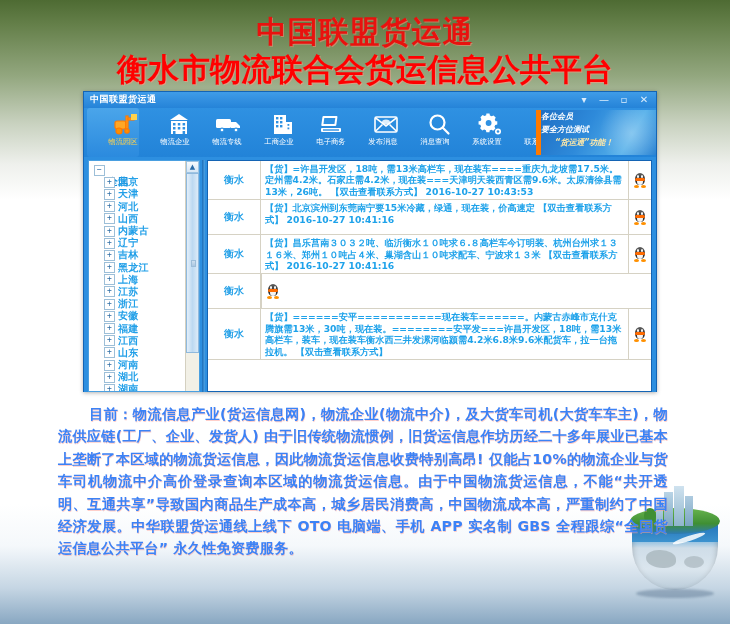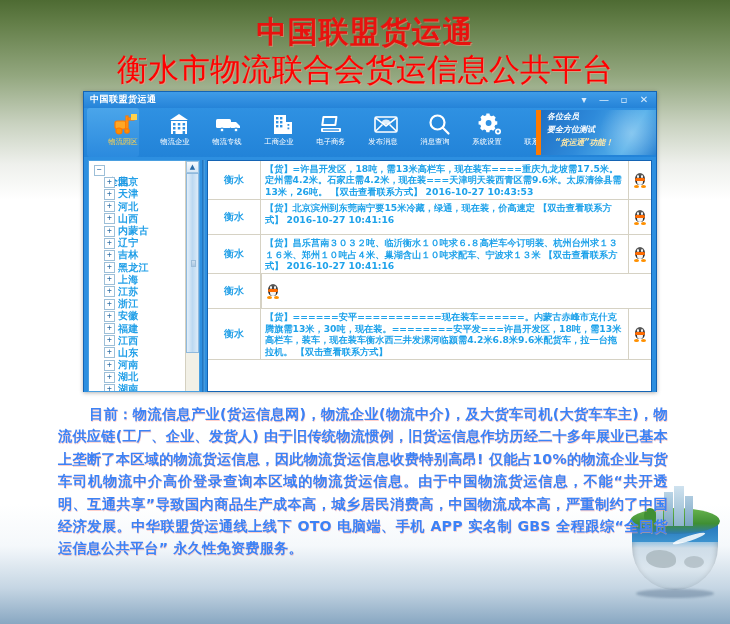--- a/index.html
+++ b/index.html
@@ -18,21 +18,21 @@
     background:linear-gradient(to bottom,rgba(255,255,255,0) 0%,rgba(214,228,240,.25) 35%,rgba(150,180,205,.55) 70%,rgba(116,152,183,.85) 100%);
   }
   
   #headline{position:absolute;left:0;top:14px;width:730px;text-align:center;z-index:5;}
   #headline .l1{
     color:#e8120e;font-weight:bold;font-size:30px;line-height:36px;
     letter-spacing:1px;white-space:nowrap;
     text-shadow:1px 1px 0 rgba(255,140,120,.55);
   }
   #headline .l2{
-    color:#ff0000;font-weight:normal;font-size:31px;line-height:38px;
+    color:#ff0000;font-weight:bold;font-size:31px;line-height:38px;
     letter-spacing:0px;white-space:nowrap;
     text-shadow:1px 1px 0 rgba(255,150,130,.6);
   }
   
   #app-window{
     position:absolute;left:83px;top:91px;width:572px;height:300px;
     border:1px solid #1464b4;border-bottom:none;
     background:#2d8fe0;z-index:10;overflow:hidden;
     box-shadow:0 1px 4px rgba(0,0,0,.3);
   }
@@ -63,21 +63,21 @@
   .tb-item .lbl{font-size:8px;line-height:10px;white-space:nowrap;transform:scale(.92);}
   .tb-item.active .lbl{color:#ffd24d;}
   
   #banner{
     position:absolute;right:0;top:2px;width:115px;height:45px;
     background:linear-gradient(120deg,#1f6fc4 0%,#2e8ada 40%,#55b0ea 75%,#2b82d2 100%);
     border-left:5px solid #ff7a00;overflow:hidden;
   }
   #banner .bl{
     color:#ffffff;font-size:8px;font-weight:bold;line-height:13px;
-    padding-left:6px;white-space:nowrap;font-style:italic;
+    white-space:nowrap;font-style:italic;
   }
   #banner .bl.q{color:#ffe9a8;padding-left:14px;}
   #banner .shine{
     position:absolute;right:-10px;top:-12px;width:70px;height:70px;border-radius:50%;
     background:radial-gradient(circle,rgba(255,255,255,.30) 0%,rgba(255,255,255,0) 65%);
   }
   
   #content{
     position:absolute;left:0;top:65px;right:0;bottom:0;
     display:flex;padding:3px 4px 0 4px;box-sizing:border-box;

